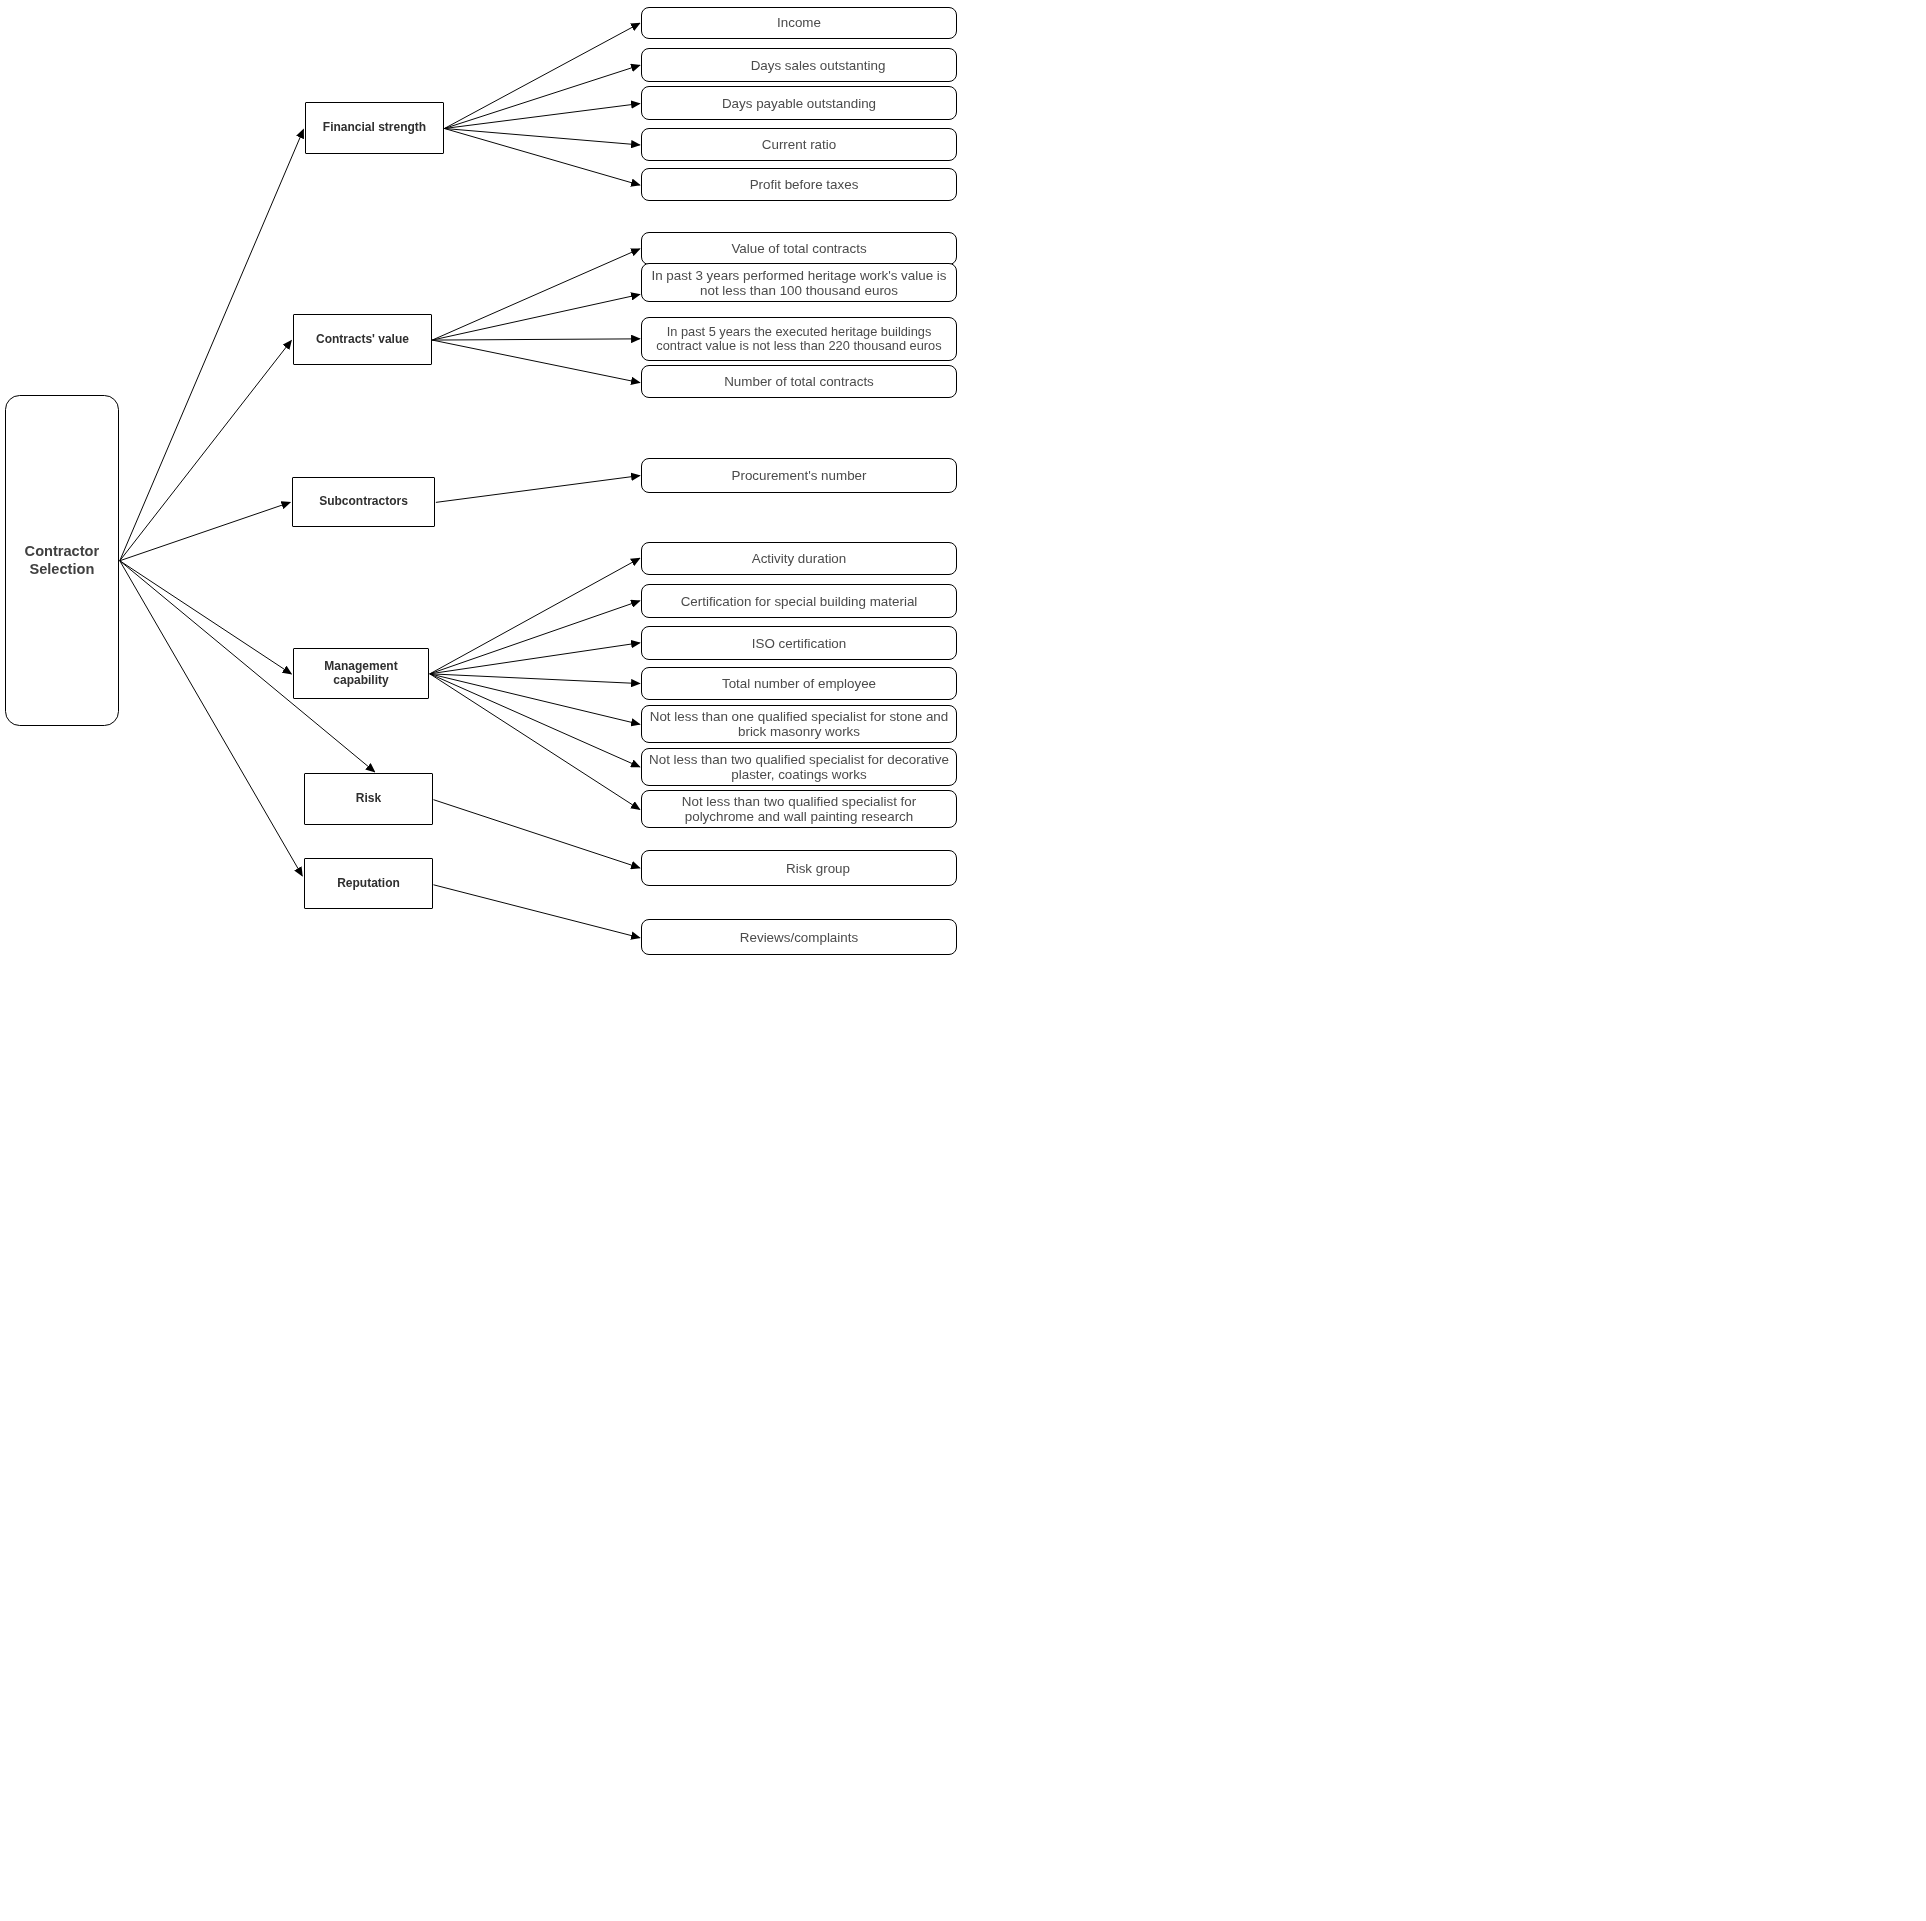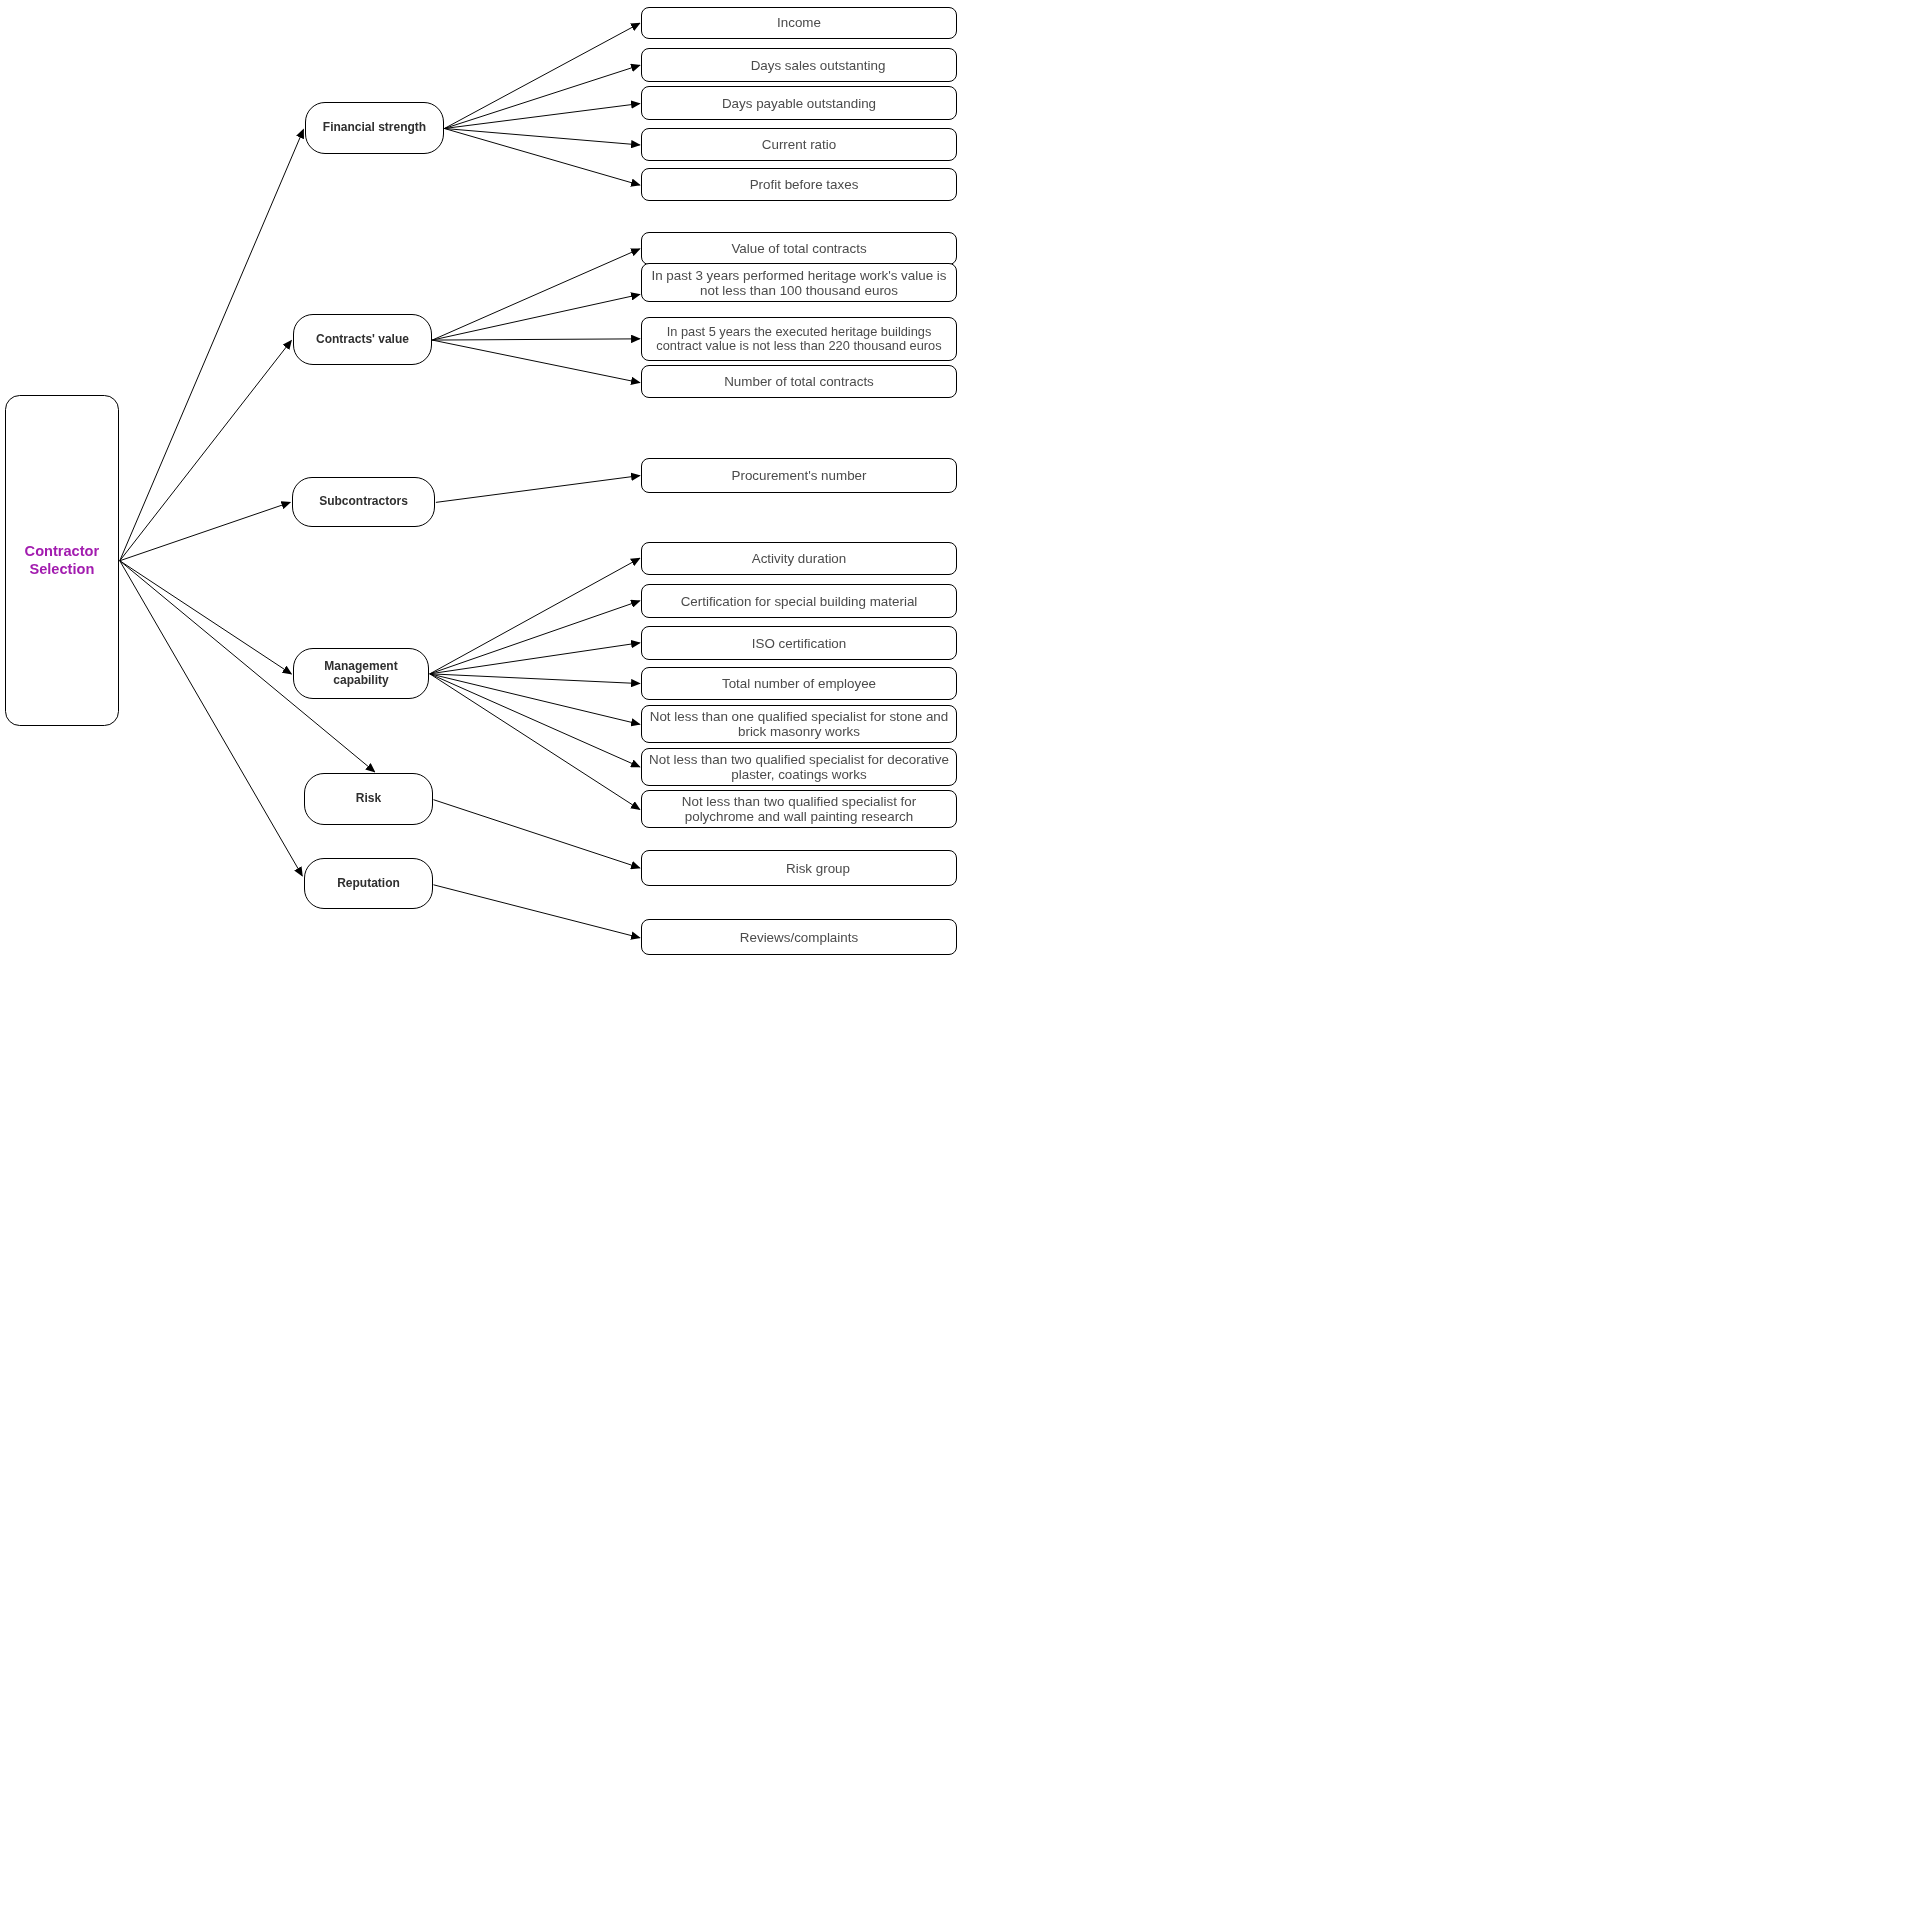--- a/index.html
+++ b/index.html
@@ -24,27 +24,27 @@
     color:#4b4b4b;
     padding:1.2px 6px;
     border-radius:8px;
   }
   .mid{
     font-weight:bold;
     font-size:12px;
     line-height:1.15;
     color:#2f2f2f;
     padding:1.2px 4.9px;
-    border-radius:20px;
+    border-radius:1px;
   }
   .root{
     font-weight:bold;
     font-size:14.6px;
     line-height:1.2;
-    color:#a21caf;
+    color:#404040;
     border-radius:14.6px;
     padding:2.4px 7.3px;
   }
   .root span{max-width:91px;display:inline-block;}
 </style>
 </head>
 <body>
 
 <div id="canvas">
 

